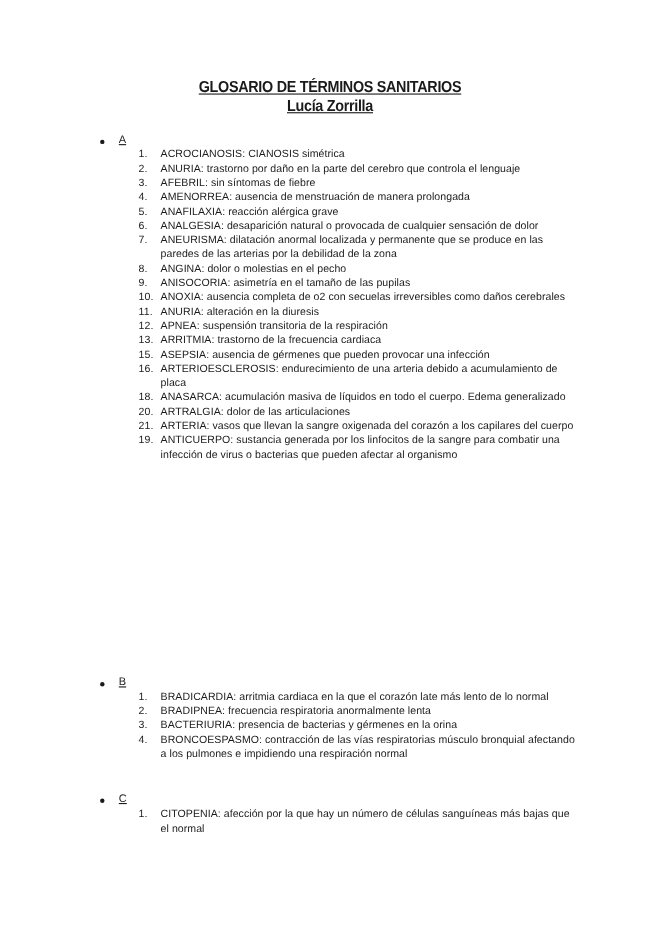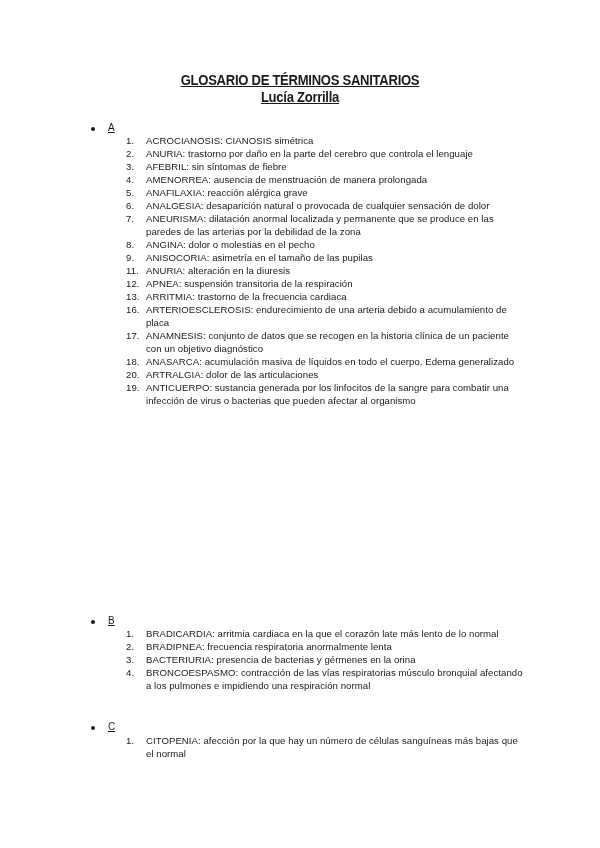--- a/index.html
+++ b/index.html
@@ -32,27 +32,29 @@
   <ol class="terms" id="list-a" style="top:134px;">
       <li><span class="num">1.</span><span class="term">ACROCIANOSIS</span><span>: </span><span class="def">CIANOSIS simétrica</span></li>
       <li><span class="num">2.</span><span class="term">ANURIA</span><span>: </span><span class="def">trastorno por daño en la parte del cerebro que controla el lenguaje</span></li>
       <li><span class="num">3.</span><span class="term">AFEBRIL</span><span>: </span><span class="def">sin síntomas de fiebre</span></li>
       <li><span class="num">4.</span><span class="term">AMENORREA</span><span>: </span><span class="def">ausencia de menstruación de manera prolongada</span></li>
       <li><span class="num">5.</span><span class="term">ANAFILAXIA</span><span>: </span><span class="def">reacción alérgica grave</span></li>
       <li><span class="num">6.</span><span class="term">ANALGESIA</span><span>: </span><span class="def">desaparición natural o provocada de cualquier sensación de dolor</span></li>
       <li><span class="num">7.</span><span class="term">ANEURISMA</span><span>: </span><span class="def">dilatación anormal localizada y permanente que se produce en las paredes de las arterias por la debilidad de la zona</span></li>
       <li><span class="num">8.</span><span class="term">ANGINA</span><span>: </span><span class="def">dolor o molestias en el pecho</span></li>
       <li><span class="num">9.</span><span class="term">ANISOCORIA</span><span>: </span><span class="def">asimetría en el tamaño de las pupilas</span></li>
+      <li><span class="num">10.</span><span class="term">ANOXIA</span><span>: </span><span class="def">ausencia completa de o2 con secuelas irreversibles como daños cerebrales</span></li>
       <li><span class="num">11.</span><span class="term">ANURIA</span><span>: </span><span class="def">alteración en la diuresis</span></li>
       <li><span class="num">12.</span><span class="term">APNEA</span><span>: </span><span class="def">suspensión transitoria de la respiración</span></li>
       <li><span class="num">13.</span><span class="term">ARRITMIA</span><span>: </span><span class="def">trastorno de la frecuencia cardiaca</span></li>
+      <li><span class="num">15.</span><span class="term">ASEPSIA</span><span>: </span><span class="def">ausencia de gérmenes que pueden provocar una infección</span></li>
       <li><span class="num">16.</span><span class="term">ARTERIOESCLEROSIS</span><span>: </span><span class="def">endurecimiento de una arteria debido a acumulamiento de placa</span></li>
-      <li><span class="num">17.</span><span class="term">ANAMNESIS</span><span>: </span><span class="def">conjunto de datos que se recogen en la historia clínica de un paciente con un objetivo diagnóstico</span></li>
       <li><span class="num">18.</span><span class="term">ANASARCA</span><span>: </span><span class="def">acumulación masiva de líquidos en todo el cuerpo. Edema generalizado</span></li>
       <li><span class="num">20.</span><span class="term">ARTRALGIA</span><span>: </span><span class="def">dolor de las articulaciones</span></li>
+      <li><span class="num">21.</span><span class="term">ARTERIA</span><span>: </span><span class="def">vasos que llevan la sangre oxigenada del corazón a los capilares del cuerpo</span></li>
       <li><span class="num">19.</span><span class="term">ANTICUERPO</span><span>: </span><span class="def">sustancia generada por los linfocitos de la sangre para combatir una infección de virus o bacterias que pueden afectar al organismo</span></li>
     </ol>
 
   <div class="bullet-row" style="top:617px;">
     <span class="bullet-dot"></span>
     <span class="letter">B</span>
   </div>
   <ol class="terms" id="list-b" style="top:627px;">
       <li><span class="num">1.</span><span class="term">BRADICARDIA</span><span>: </span><span class="def">arritmia cardiaca en la que el corazón late más lento de lo normal</span></li>
       <li><span class="num">2.</span><span class="term">BRADIPNEA</span><span>: </span><span class="def">frecuencia respiratoria anormalmente lenta</span></li>

